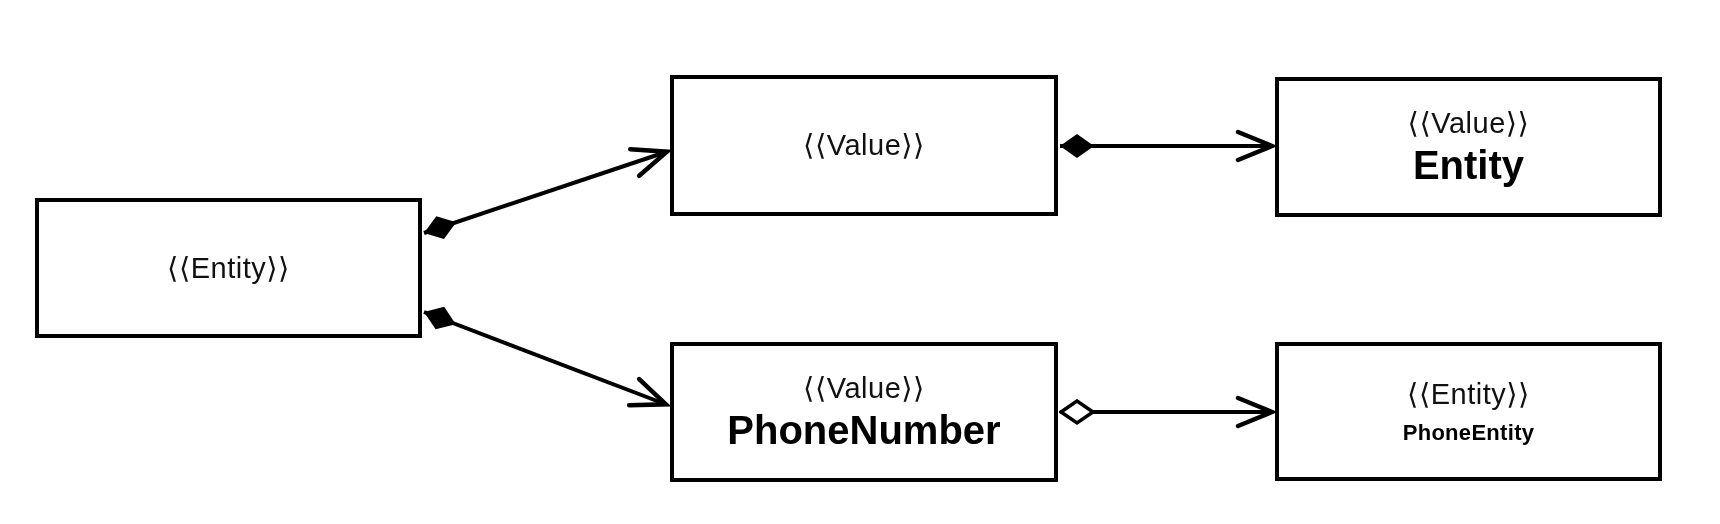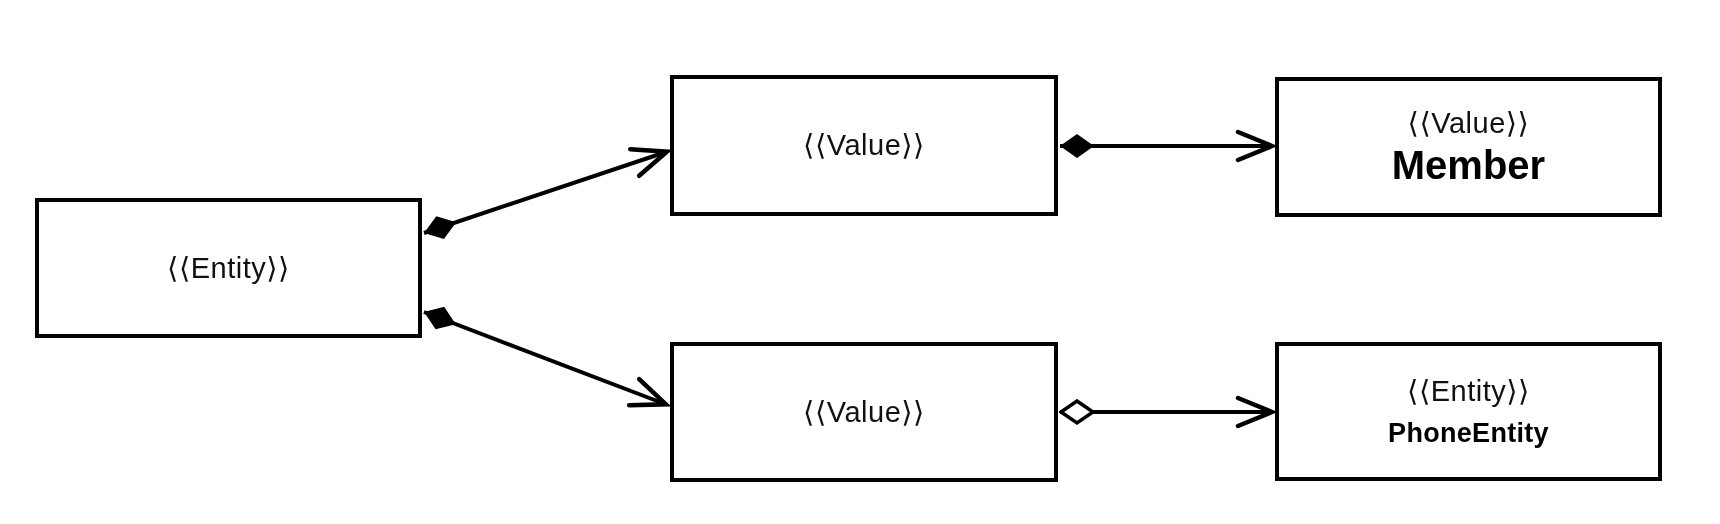--- a/index.html
+++ b/index.html
@@ -47,21 +47,21 @@
     line-height: 1.2;
     color: #000000;
   }
   
   #node-member       { left: 35px;   top: 198px; width: 387px; height: 140px; }
   #node-address      { left: 670px;  top: 75px;  width: 388px; height: 141px; }
   #node-zipcode      { left: 1275px; top: 77px;  width: 387px; height: 140px; }
   #node-phone-number { left: 670px;  top: 342px; width: 388px; height: 140px; }
   #node-phone-entity { left: 1275px; top: 342px; width: 387px; height: 139px; }
   #node-phone-entity .name {
-    font-size: 27px;
+    font-size: 22px;
     font-weight: 800;
     letter-spacing: 0.3px;
     margin-top: 8px;
   }
 </style>
 </head>
 <body>
 
 <div class="canvas">
 
@@ -90,25 +90,26 @@
   <div class="node" id="node-member">
     <div class="stereotype">⟨⟨Entity⟩⟩</div>
   </div>
 
   <div class="node" id="node-address">
     <div class="stereotype">⟨⟨Value⟩⟩</div>
   </div>
 
   <div class="node" id="node-zipcode">
     <div class="stereotype">⟨⟨Value⟩⟩</div>
-    <div class="name">Member</div>
+    <div class="name">Entity</div>
   </div>
 
   <div class="node" id="node-phone-number">
     <div class="stereotype">⟨⟨Value⟩⟩</div>
+    <div class="name">PhoneNumber</div>
   </div>
 
   <div class="node" id="node-phone-entity">
     <div class="stereotype">⟨⟨Entity⟩⟩</div>
     <div class="name">PhoneEntity</div>
   </div>
 
 </div>
 
 </body></html>

